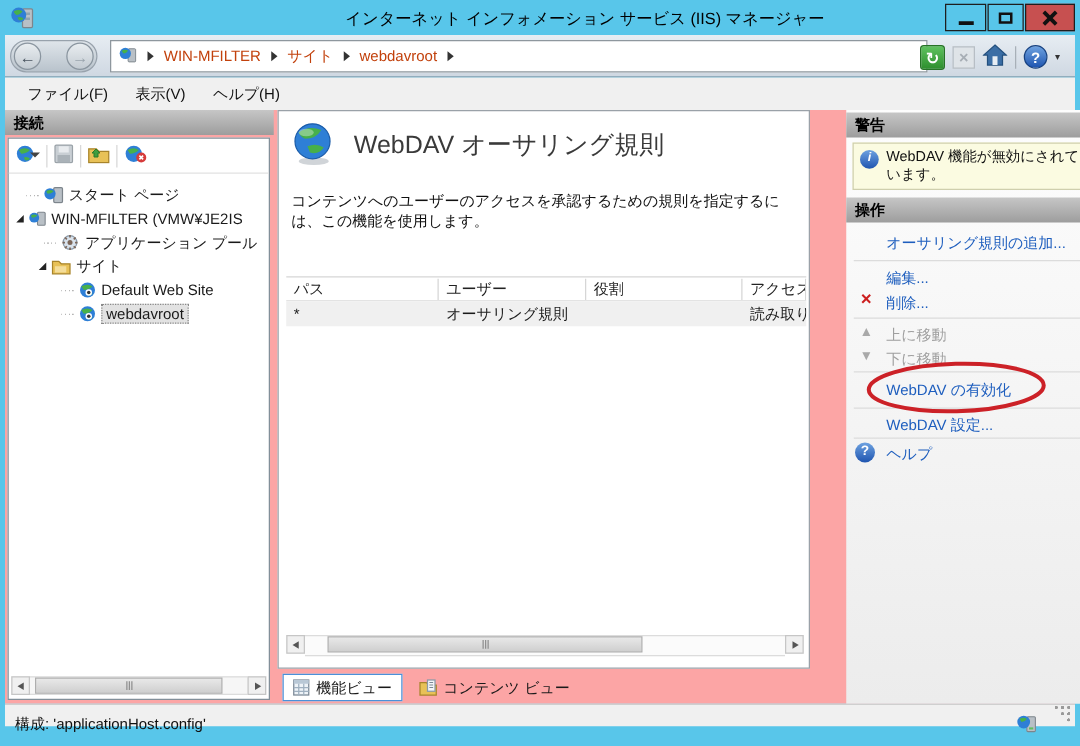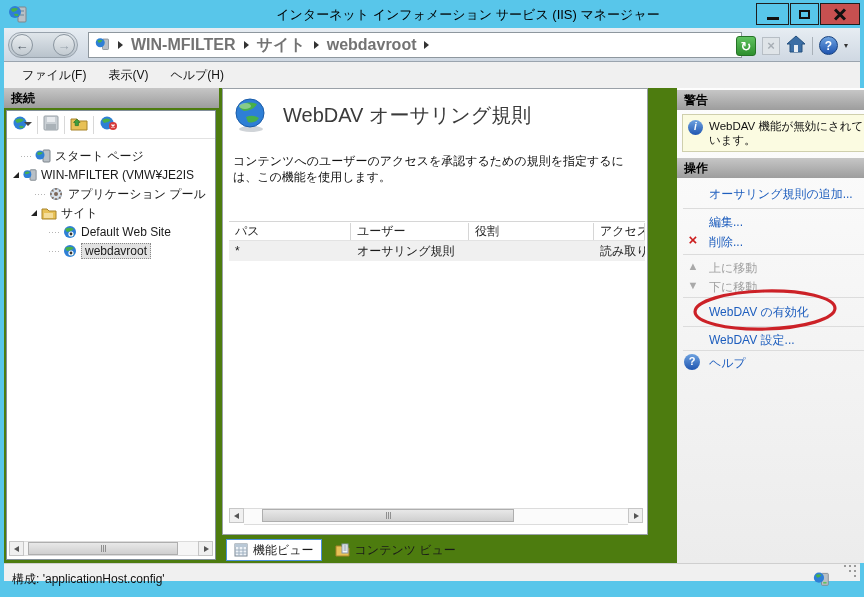--- a/index.html
+++ b/index.html
@@ -29,38 +29,38 @@
     background:linear-gradient(#dfe5ea,#b9c3cc); border:1px solid #98a2ac; }
   .navcirc { position:absolute; top:1px; width:22px; height:22px; border-radius:50%;
     border:1px solid #8a959f; background:linear-gradient(#e9edf0,#c3cbd2);
     text-align:center; line-height:21px; font-size:13px; }
   #nav-back { left:2px; color:#4a5560; }
   #nav-fwd { left:44px; color:#9aa4ad; }
   #crumbbox { position:absolute; left:84px; top:4px; width:654px; height:26px; background:#fff;
     border:1px solid #8e979e; display:flex; align-items:center; padding-left:6px; }
   .crumb-sep { width:0; height:0; border-left:5px solid #333; border-top:4px solid transparent;
     border-bottom:4px solid transparent; margin:0 8px; }
-  .crumb { font-size:16px; color:#737373;font-weight:bold; }
+  .crumb { font-size:12px; color:#c2410c; }
   #addr-icons { position:absolute; right:12px; top:6px; display:flex; align-items:center; gap:6px; }
   #refresh-btn { width:20px; height:20px; background:linear-gradient(#5fc25f,#2e8f2e);
     border:1px solid #267326; border-radius:3px; color:#fff; font-weight:bold; text-align:center; line-height:19px; font-size:13px; }
   #stop-btn { width:18px; height:18px; background:#dfe4e8; border:1px solid #b7bec5; color:#a7aeb5;
     font-weight:bold; text-align:center; line-height:16px; font-size:13px; }
   .vsep { width:1px; height:18px; background:#a8b0b8; }
   #help-btn { width:19px; height:19px; border-radius:50%; background:linear-gradient(#6ea2e0,#1f55b0);
     border:1px solid #16407f; color:#fff; font-weight:bold; text-align:center; line-height:18px; font-size:12px; }
   #help-caret { font-size:8px; color:#333; }
 
   
   #menubar { position:absolute; left:4px; top:62px; width:856px; height:26px; background:#f0f0f0;
     display:flex; align-items:center; gap:22px; padding-left:18px; }
   .menu-item { font-size:12px; color:#111; }
 
   
-  #workspace { position:absolute; left:4px; top:88px; width:856px; height:475px; background:#4d7c0f; }
+  #workspace { position:absolute; left:4px; top:88px; width:856px; height:475px; background:#fca5a5; }
 
   .panel-header { height:20px; background:linear-gradient(#c6c6c6,#9d9d9d); font-weight:bold;
     font-size:12px; color:#000; padding:2px 0 0 7px; }
 
   
   #left-panel { position:absolute; left:0; top:0; width:215px; height:475px; }
   #left-body { position:absolute; left:2px; top:22px; width:210px; height:450px; background:#fff;
     border:1px solid #828f99; }
   #conn-toolbar { height:28px; display:flex; align-items:center; gap:5px; padding-left:5px;
     border-bottom:1px solid #e2e2e2; }

